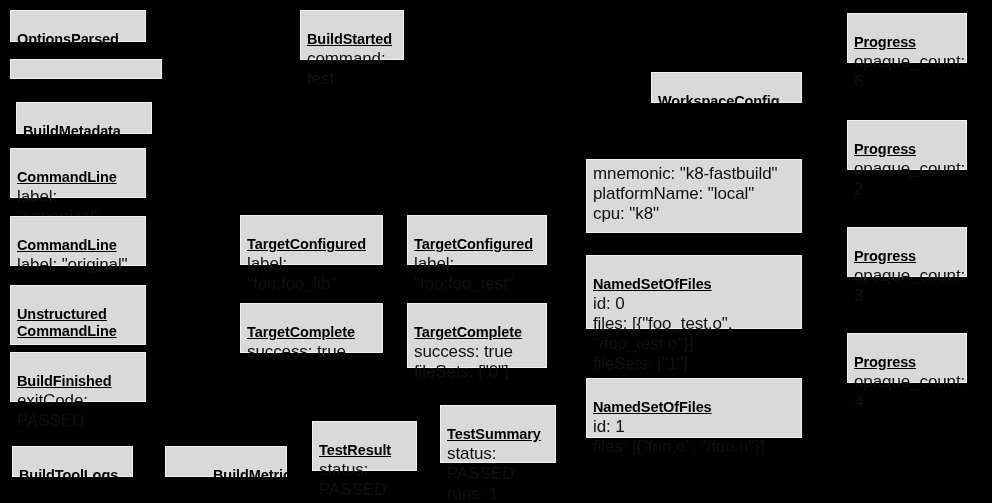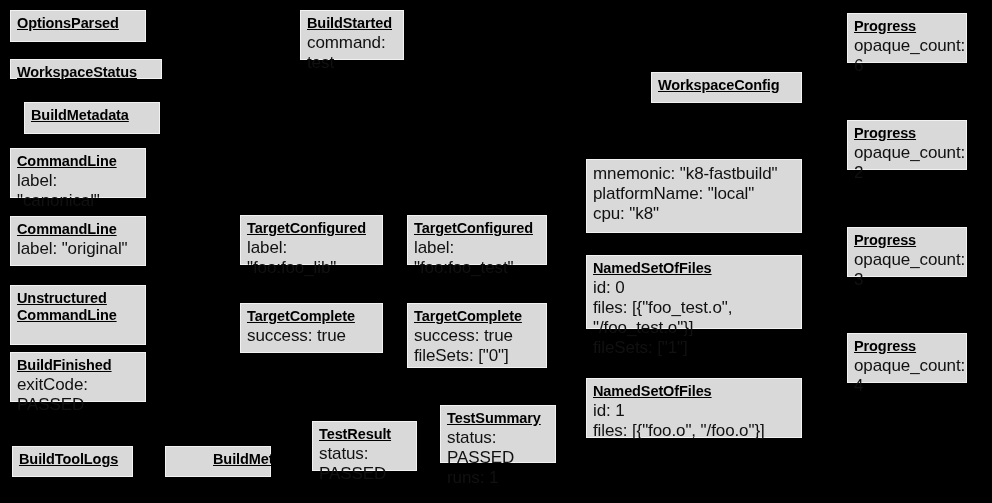--- a/index.html
+++ b/index.html
@@ -27,21 +27,21 @@
   }
   .node-title {
     display: block;
     font-size: 14.5px;
     font-weight: bold;
     text-decoration: underline;
     text-underline-offset: 1px;
     white-space: pre-line;
     letter-spacing: -0.1px;
     color: #000000;
-    margin: 0 0 1px 0;
+    margin: 16px 0 1px 0;
   }
   .node-fields {
     display: block;
     font-size: 17px;
     font-weight: normal;
     white-space: pre-line;
     color: #111111;
     letter-spacing: -0.1px;
   }
   .node-fields:empty { display: none; }
@@ -49,21 +49,21 @@
 </head>
 <body>
 
 <div id="canvas" style="width: 992px; height: 503px; background: rgb(0, 0, 0);">
     <div class="node" style="left: 10px; top: 10px; width: 136px; height: 32px; background: rgb(217, 217, 217); border-color: rgb(242, 242, 242);">
       <span class="node-title">OptionsParsed</span>
     </div>
     <div class="node" style="left: 10px; top: 59px; width: 152px; height: 20px; background: rgb(217, 217, 217); border-color: rgb(242, 242, 242);">
       <span class="node-title">WorkspaceStatus</span>
     </div>
-    <div class="node" style="left: 24px; top: 102px; width: 136px; height: 32px; background: rgb(217, 217, 217); border-color: rgb(242, 242, 242);">
+    <div class="node" style="left: 16px; top: 102px; width: 136px; height: 32px; background: rgb(217, 217, 217); border-color: rgb(242, 242, 242);">
       <span class="node-title">BuildMetadata</span>
     </div>
     <div class="node" style="left: 10px; top: 148px; width: 136px; height: 50px; background: rgb(217, 217, 217); border-color: rgb(242, 242, 242);">
       <span class="node-title">CommandLine</span>
       <span class="node-fields">label: "canonical"</span>
     </div>
     <div class="node" style="left: 10px; top: 216px; width: 136px; height: 50px; background: rgb(217, 217, 217); border-color: rgb(242, 242, 242);">
       <span class="node-title">CommandLine</span>
       <span class="node-fields">label: "original"</span>
     </div>
@@ -71,21 +71,21 @@
       <span class="node-title">Unstructured
 CommandLine</span>
     </div>
     <div class="node" style="left: 10px; top: 352px; width: 136px; height: 50px; background: rgb(217, 217, 217); border-color: rgb(242, 242, 242);">
       <span class="node-title">BuildFinished</span>
       <span class="node-fields">exitCode: PASSED</span>
     </div>
     <div class="node" style="left: 12px; top: 446px; width: 121px; height: 31px; background: rgb(217, 217, 217); border-color: rgb(242, 242, 242);">
       <span class="node-title">BuildToolLogs</span>
     </div>
-    <div class="node" style="left: 165px; top: 446px; width: 106px; height: 31px; background: rgb(217, 217, 217); border-color: rgb(242, 242, 242); padding-left: 47px;">
+    <div class="node" style="left: 165px; top: 446px; width: 122px; height: 31px; background: rgb(217, 217, 217); border-color: rgb(242, 242, 242); padding-left: 47px;">
       <span class="node-title">BuildMetrics</span>
     </div>
     <div class="node" style="left: 300px; top: 10px; width: 104px; height: 50px; background: rgb(217, 217, 217); border-color: rgb(242, 242, 242);">
       <span class="node-title">BuildStarted</span>
       <span class="node-fields">command: test</span>
     </div>
     <div class="node" style="left: 240px; top: 215px; width: 143px; height: 50px; background: rgb(217, 217, 217); border-color: rgb(242, 242, 242);">
       <span class="node-title">TargetConfigured</span>
       <span class="node-fields">label: "foo:foo_lib"</span>
     </div>

